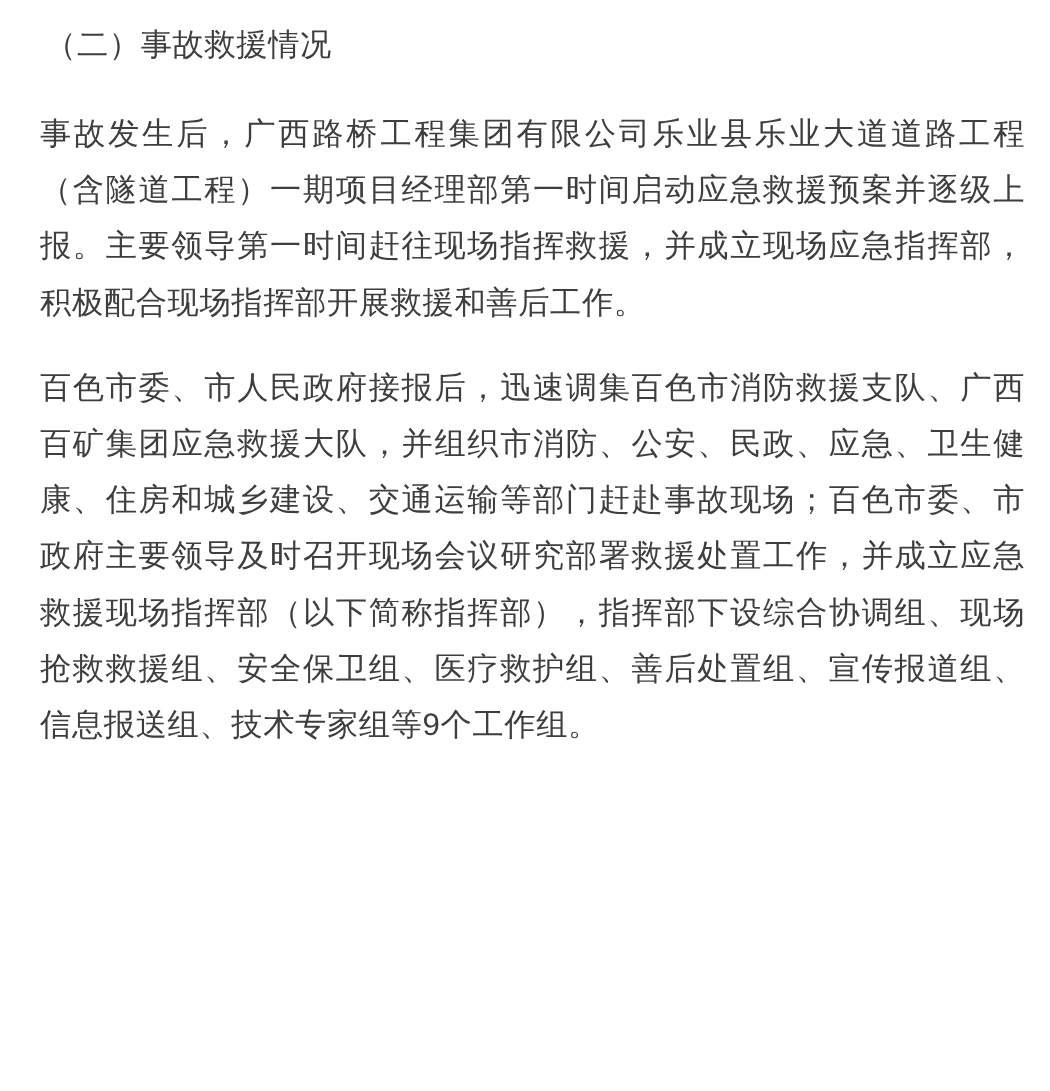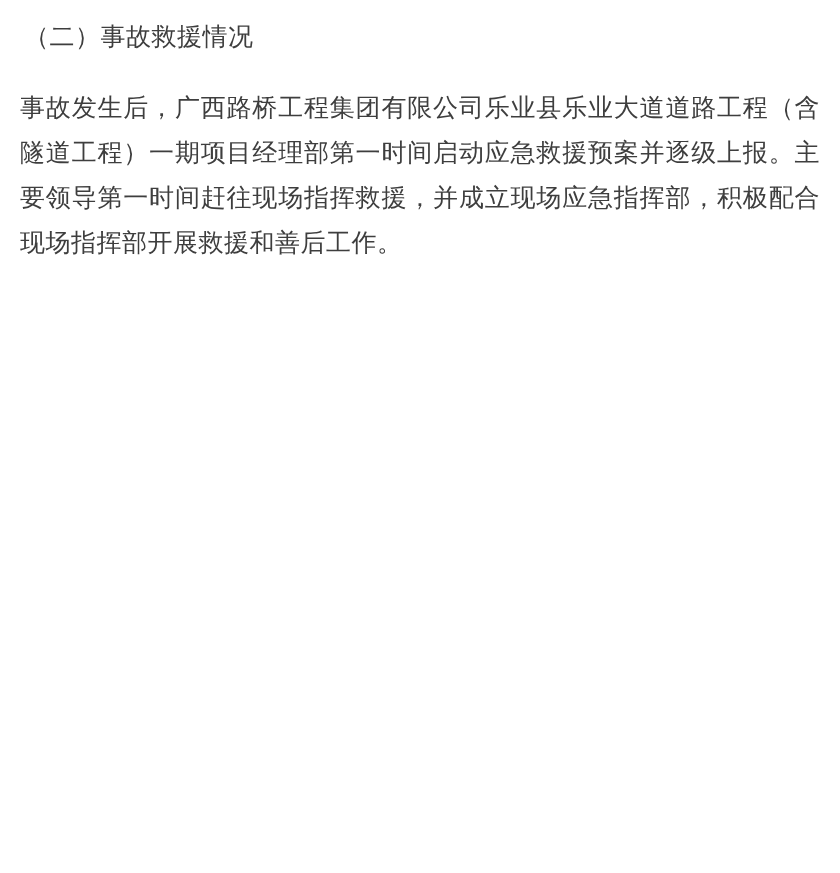--- a/index.html
+++ b/index.html
@@ -20,34 +20,35 @@
     background: #ffffff;
     font-family: "Liberation Sans", "DejaVu Sans", sans-serif;
     color: #3e3e3e;
     font-size: 25px;
     line-height: 45px;
     text-align: justify;
     text-justify: inter-ideograph;
     letter-spacing: 0.5px;
   }
   .article-heading {
-    margin: 0 0 26px 4px;
+    margin: 0 0 26px 16px;
     font-size: 25px;
     font-weight: 400;
     line-height: 45px;
     color: #3e3e3e;
     text-align: left;
   }
   .article-paragraph {
-    margin: 0 0 23px 0;
+    margin: 0 0 23px 12px;
   }
 </style>
 </head>
 <body>
 
 <div class="article">
   <h2 class="article-heading">（二）事故救援情况</h2>
 
   <p class="article-paragraph">事故发生后，广西路桥工程集团有限公司乐业县乐业大道道路工程（含隧道工程）一期项目经理部第一时间启动应急救援预案并逐级上报。主要领导第一时间赶往现场指挥救援，并成立现场应急指挥部，积极配合现场指挥部开展救援和善后工作。</p>
 
 
+  <p class="article-paragraph">百色市委、市人民政府接报后，迅速调集百色市消防救援支队、广西百矿集团应急救援大队，并组织市消防、公安、民政、应急、卫生健康、住房和城乡建设、交通运输等部门赶赴事故现场；百色市委、市政府主要领导及时召开现场会议研究部署救援处置工作，并成立应急救援现场指挥部（以下简称指挥部），指挥部下设综合协调组、现场抢救救援组、安全保卫组、医疗救护组、善后处置组、宣传报道组、信息报送组、技术专家组等9个工作组。</p>
 
 </div>
 
 </body></html>

